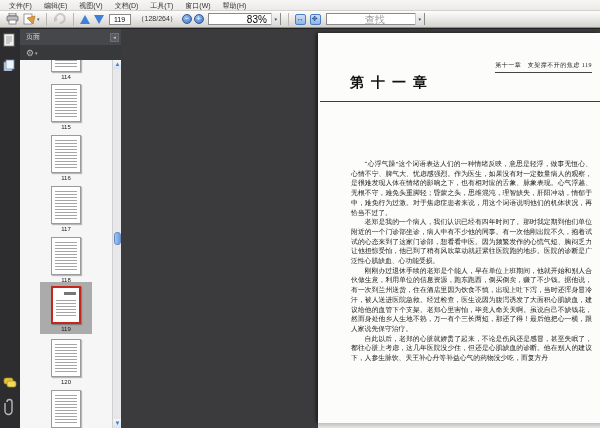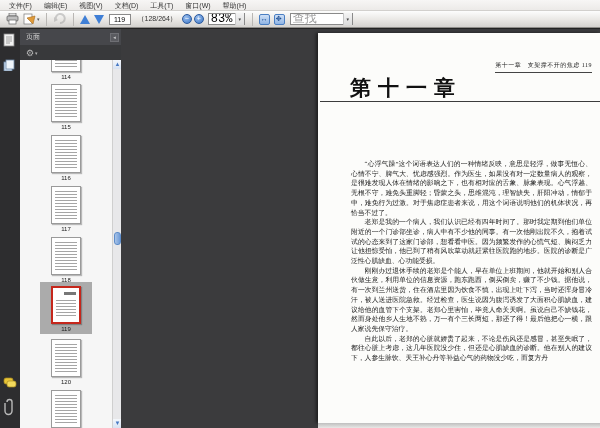--- a/index.html
+++ b/index.html
@@ -25,21 +25,21 @@
   .arrow-up, .arrow-down { width:0; height:0; border-left:5px solid transparent; border-right:5px solid transparent; }
   .arrow-up { border-bottom:9px solid #3f7fd6; }
   .arrow-down { border-top:9px solid #3f7fd6; }
   .page-input { width:22px; height:11px; font-size:7px; text-align:center; border:1px solid #8a8a8a;
     background:#fff; margin:0 3px; font-family:inherit; }
   .page-count { font-size:7px; color:#333; margin:0 4px; white-space:nowrap; }
   .round { width:10px; height:10px; border-radius:50%; border:1px solid #2c5a9e;
     background:radial-gradient(circle at 35% 30%, #9cc0ef, #3a74c4); color:#fff; font-size:7px;
     line-height:8px; text-align:center; padding:0; margin:0 1px; cursor:pointer; }
   .combo { display:flex; align-items:center; border:1px solid #8a8a8a; background:#fff; height:12px; margin:0 3px; }
-  .combo input { border:none; height:10px; font-size:12px; padding:0 2px; font-family:Liberation Mono, monospace; outline:none; }
+  .combo input { border:none; height:10px; font-size:10px; padding:0 2px; font-family:Liberation Sans, sans-serif; outline:none;margin-left:36px; }
   .zoom-combo input { width:26px; }
   .find-combo input { width:52px; }
   .find-combo input::placeholder { color:#9a9a9a; }
   .combo .dd { width:9px; height:12px; border-left:1px solid #c5c5c5; background:linear-gradient(#f4f4f4,#dcdcdc);
     font-size:5px; color:#444; text-align:center; line-height:12px; cursor:pointer; }
   .fit-icon { width:11px; height:11px; border:1px solid #4a7ec2; background:linear-gradient(#cfe0f6,#8fb4e4);
     border-radius:2px; margin:0 2px; position:relative; }
   .fit-icon::after { content:"↔"; position:absolute; left:1px; top:0px; font-size:7px; color:#1d4c8f; }
   .fit-icon.fp::after { content:"✥"; }
   .disabled svg { opacity:.45; filter:grayscale(1); }
@@ -89,21 +89,21 @@
   
   .pasteboard { position:absolute; left:121px; top:0; width:479px; height:399px; background:#3b3b3d; }
   .page { position:absolute; left:197px; top:4px; width:282px; height:390px; background:#fcfcfa;
     box-shadow:-2px 0 3px rgba(0,0,0,.5); }
   .page-gap { position:absolute; left:197px; top:394px; width:282px; height:5px;
     background:linear-gradient(#bfbfbf,#e8e8e6); }
 
   .running-head { position:absolute; top:28px; right:8px; font-size:6px; color:#222;
     font-family:"Liberation Serif","DejaVu Serif",serif; padding-bottom:2px; border-bottom:1px solid #444;
     letter-spacing:.5px; }
-  .chapter { position:absolute; top:41px; left:32px; font-size:21px; font-weight:bold; color:#111;
+  .chapter { position:absolute; top:41px; left:32px; font-size:14px; font-weight:bold; color:#111;
     font-family:"Liberation Serif","DejaVu Serif",serif; letter-spacing:7px; }
   .rule { position:absolute; top:68px; left:2px; width:280px; height:1px; background:#3c3c3c; }
   .title { position:absolute; top:73px; right:8px; font-size:15px; font-weight:bold; color:#000;
     letter-spacing:1px; }
   .doc-body { position:absolute; top:126px; left:33px; width:241px;
     font-family:"Liberation Serif","DejaVu Serif",serif; font-size:6.8px; line-height:9.7px;
     color:#1c1c1c; text-align:justify; }
   .doc-body p { text-indent:2em; }
 </style>
 </head>

